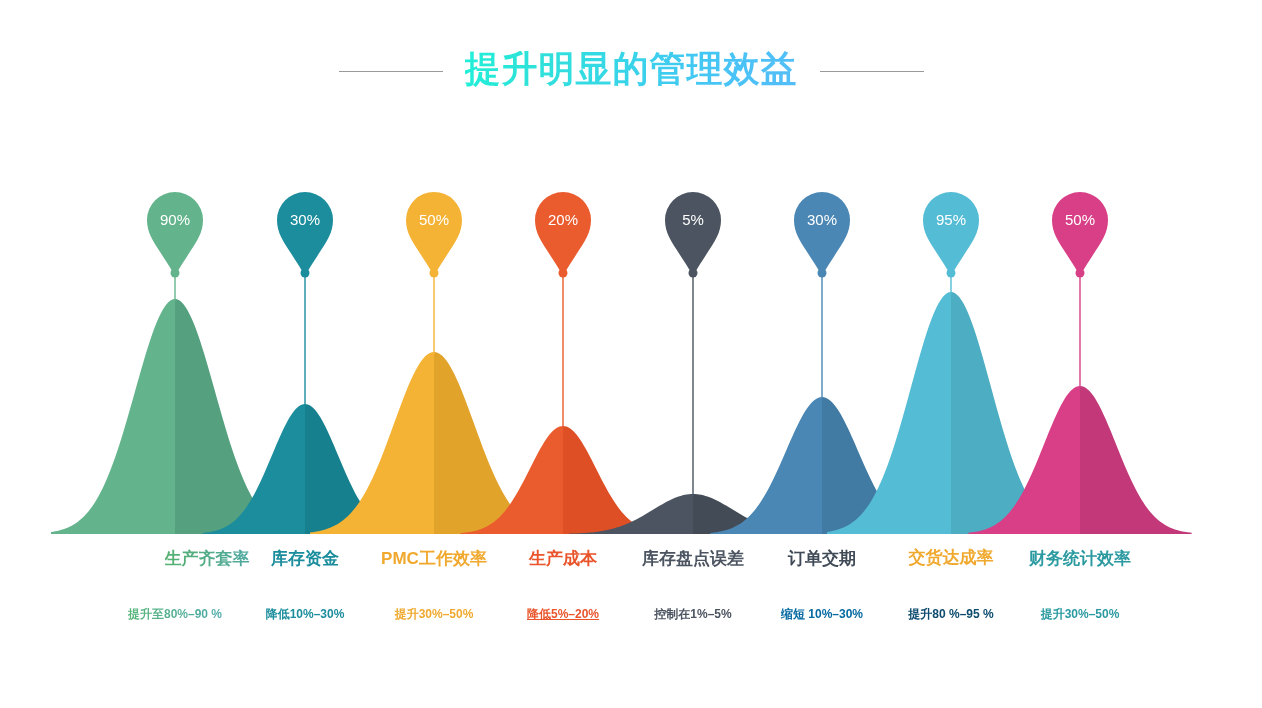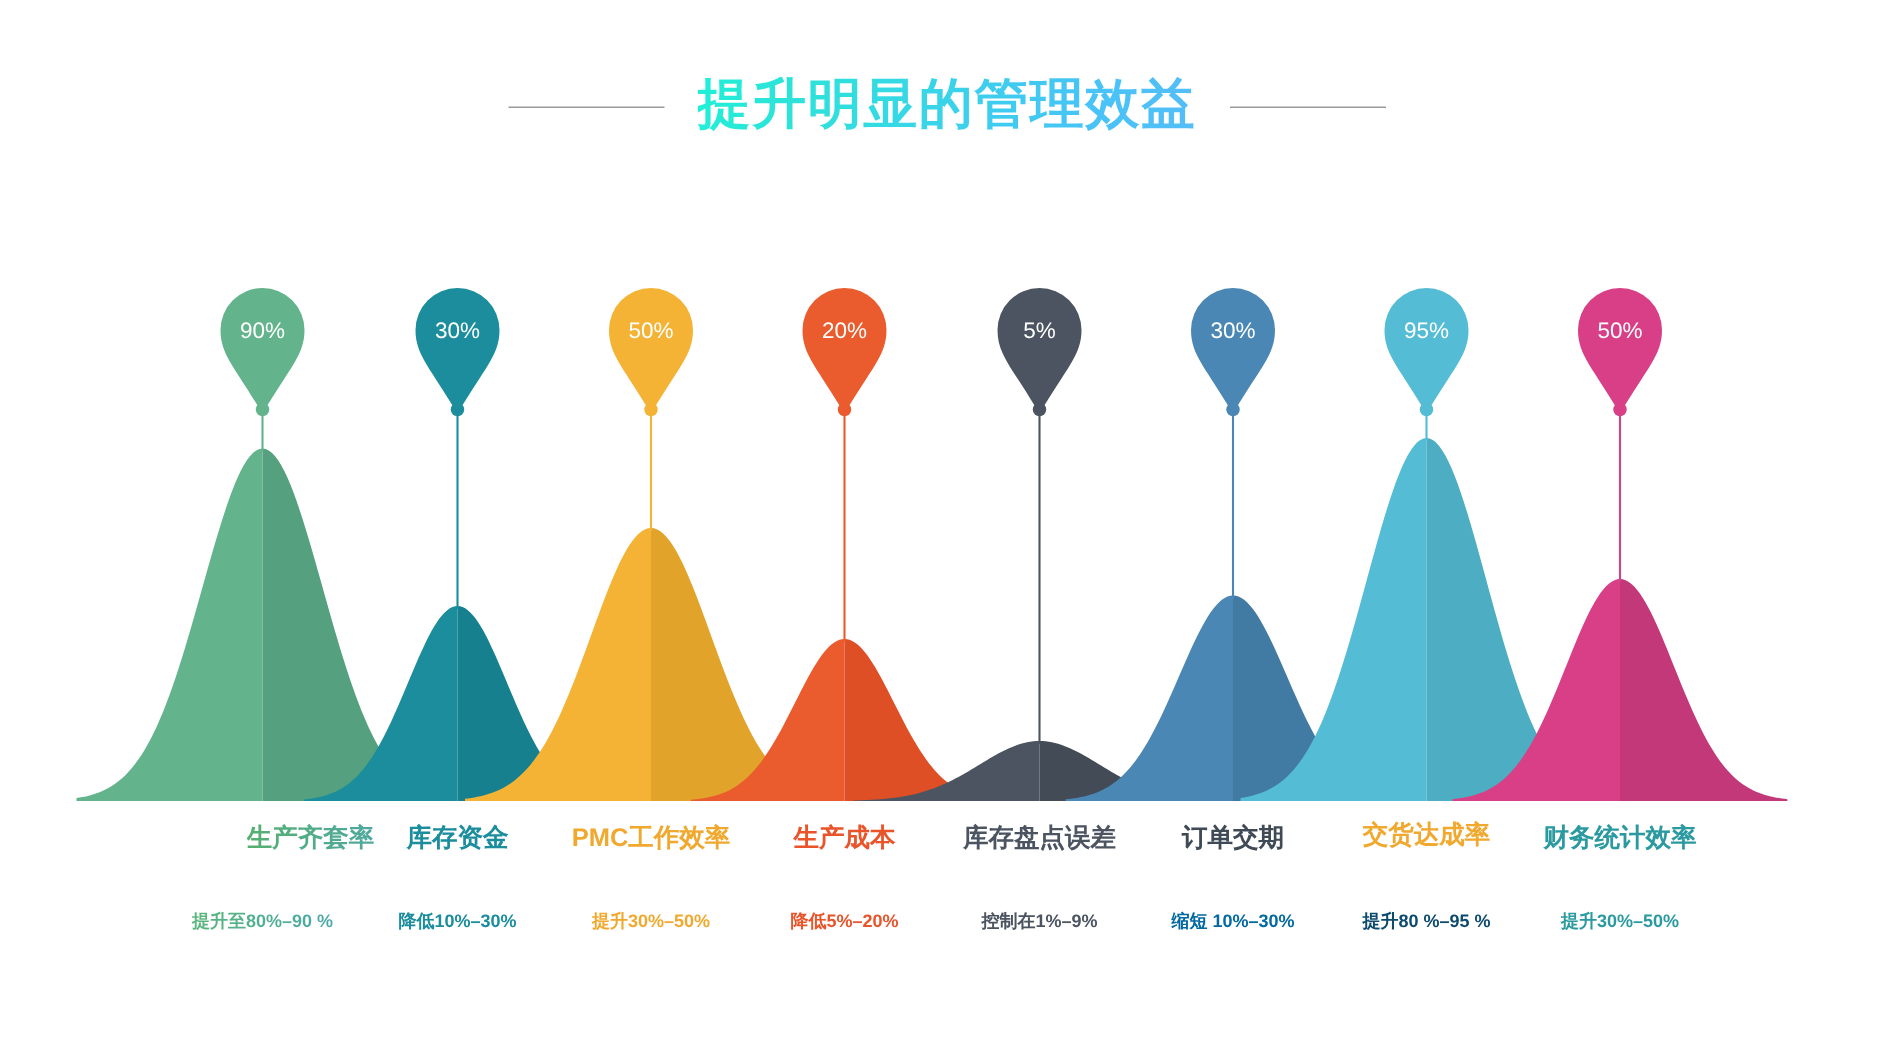--- a/index.html
+++ b/index.html
@@ -271,20 +271,20 @@
       <div class="label-cell" style="left: 693px; color: rgb(75, 84, 96);">库存盘点误差</div>
       <div class="label-cell" style="left: 822px; color: rgb(63, 74, 86);">订单交期</div>
       <div class="label-cell" style="left: 951px; color: rgb(240, 169, 46); font-family: Liberation Mono, monospace;">交货达成率</div>
       <div class="label-cell" style="left: 1080px; color: rgb(42, 154, 160);">财务统计效率</div>
     </div>
 
   <div id="sublabels-row">
       <div class="sublabel-cell grad-text" style="left: 175px; background-image: linear-gradient(90deg, rgb(90, 182, 122), rgb(74, 168, 170));">提升至80%–90 %</div>
       <div class="sublabel-cell" style="left: 305px; color: rgb(27, 141, 156);">降低10%–30%</div>
       <div class="sublabel-cell" style="left: 434px; color: rgb(240, 169, 46);">提升30%–50%</div>
-      <div class="sublabel-cell" style="left: 563px; color: rgb(233, 84, 43);">降低5%–20%</div>
-      <div class="sublabel-cell" style="left: 693px; color: rgb(75, 84, 96);">控制在1%–9%</div>
+      <div class="sublabel-cell" style="left: 563px; color: rgb(233, 84, 43); text-decoration: underline;">降低5%–20%</div>
+      <div class="sublabel-cell" style="left: 693px; color: rgb(75, 84, 96);">控制在1%–5%</div>
       <div class="sublabel-cell" style="left: 822px; color: #0369a1;">缩短 10%–30%</div>
       <div class="sublabel-cell" style="left: 951px; color: #0c4a6e;">提升80 %–95 %</div>
       <div class="sublabel-cell" style="left: 1080px; color: rgb(42, 154, 160);">提升30%–50%</div>
     </div>
 
 </div>
 
 </body></html>

